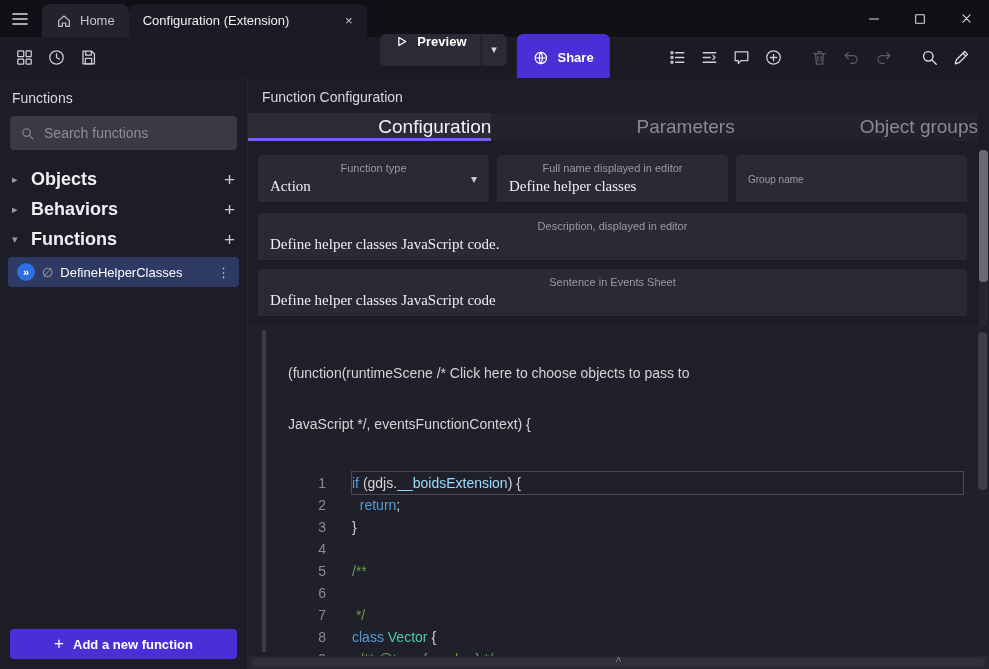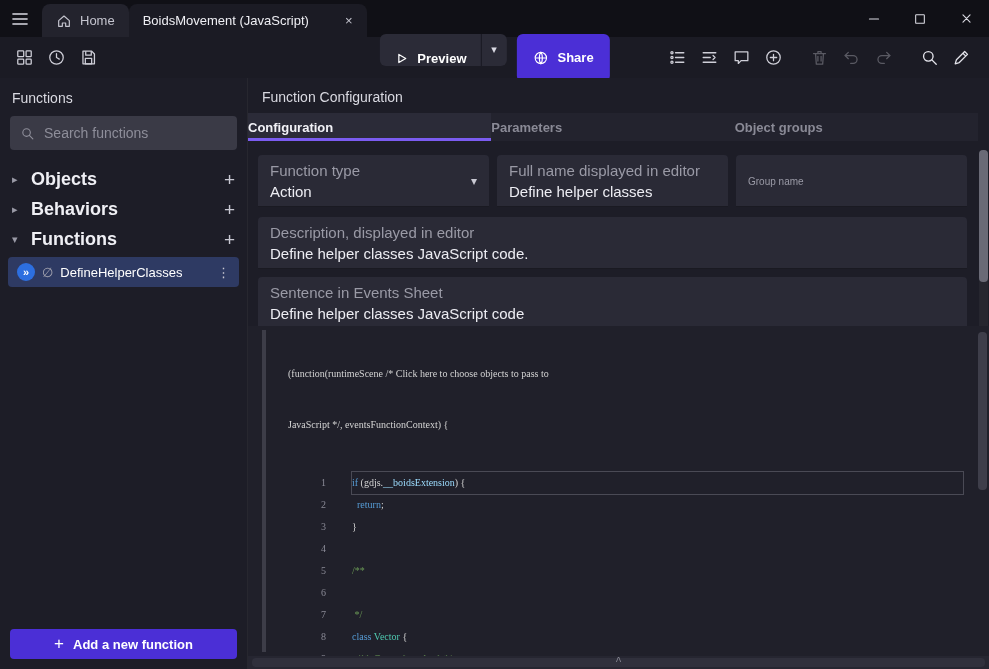--- a/index.html
+++ b/index.html
@@ -21,21 +21,21 @@
 
   
   .toolbar { position:absolute; top:37px; left:0; right:0; height:41px; background:#1B1B24;
              display:flex; align-items:center; padding:0 8px; }
   .tool-icon { width:30px; height:30px; display:flex; align-items:center; justify-content:center;
                margin:0 1px; border-radius:4px; cursor:pointer; }
   .dim { opacity:.35; }
   .gap { width:14px; }
   .toolbar-center { position:absolute; left:50%; transform:translateX(-50%); display:flex; gap:10px; }
   .preview-btn { display:flex; align-items:stretch; background:#2B2B37; border-radius:6px; height:32px; cursor:pointer; }
-  .preview-main { display:flex; align-items:flex-end; gap:9px; padding:0 14px; font-weight:bold; font-size:13px; color:#fff; }
+  .preview-main { display:flex; align-items:flex-start; gap:9px; padding:0 14px; font-weight:bold; font-size:13px; color:#fff; }
   .preview-caret { width:26px; border-left:1px solid #191922; display:flex; align-items:center;
                    justify-content:center; color:#D9D9E2; font-size:11px; }
   .share-btn { display:flex; align-items:center; gap:9px; background:#4B2FD6; border-radius:6px;
                padding:0 16px; height:48px; font-weight:bold; font-size:13px; color:#fff; cursor:pointer; }
   .toolbar-right { margin-left:auto; display:flex; align-items:center; margin-right:4px; }
 
   
   .sidebar { position:absolute; top:78px; left:0; width:248px; bottom:0; background:#1D1D27;
              border-right:1px solid #27272F; }
   .side-title { padding:12px 12px 10px; font-size:14px; color:#D9D9E1; }
@@ -59,42 +59,42 @@
   .add-func-btn { position:absolute; left:10px; right:10px; bottom:10px; height:30px; background:#4B2FD6;
                   border:none; border-radius:4px; color:#fff; font-weight:bold; font-size:13px;
                   display:flex; align-items:center; justify-content:center; gap:9px;
                   cursor:pointer; font-family:inherit; }
   .add-plus { font-size:17px; font-weight:normal; }
 
   
   .main { position:absolute; top:78px; left:248px; right:0; bottom:0; background:#1D1D27; }
   .panel-title { padding:11px 14px 8px; font-size:14px; color:#D9D9E1; }
   .mtabs { display:flex; margin-right:11px; }
-  .mtab { flex:1; height:28px; display:flex; align-items:center; justify-content:flex-start;
-          font-size:13px; font-weight:bold; color:#8A8A96; background:#23232E; position:relative; cursor:pointer; }
+  .mtab { flex:1; height:28px; display:flex; align-items:center; justify-content:flex-end;
+          font-size:19px; font-weight:normal; color:#8A8A96; background:#23232E; position:relative; cursor:pointer; }
   .mtab.selected { background:#2B2B38; color:#F2F2F7; }
   .mtab.selected::after { content:''; position:absolute; left:0; right:0; bottom:0; height:3px; background:#7B5CF0; }
   .form { padding:14px 22px 0 10px; }
   .form-row { display:flex; gap:8px; margin-bottom:10px; }
   .form-row.single { margin-bottom:8px; }
   .field { background:#2A2A36; border-radius:4px 4px 0 0; border-bottom:1px solid #1A1A22;
            padding:7px 12px 6px; min-height:48px; flex:1; position:relative; cursor:text; }
-  .flabel { font-size:15px; color:#9A9AA6; margin-bottom:4px; }
-  .fvalue { font-size:15px; color:#EDEDF3; }
+  .flabel { font-size:11px; color:#9A9AA6; margin-bottom:4px;text-align:center; }
+  .fvalue { font-size:15px; color:#EDEDF3;font-family:Liberation Serif, serif; }
   .fplaceholder { font-size:10px; color:#9A9AA6; position:absolute; left:12px; top:50%; transform:translateY(-50%); }
   .select-caret { position:absolute; right:12px; top:50%; transform:translateY(-50%);
                   color:#C8C8D2; font-size:12px; }
   .form-scrollbar { position:absolute; right:1px; top:72px; width:9px; height:214px;
                     background:#26262F; border-radius:4px; }
   .form-scrollbar .thumb { position:absolute; top:0; left:0; width:9px; height:132px;
                            background:#6A6A76; border-radius:4px; }
 
   
   .code-area { position:absolute; top:248px; left:0; right:0; bottom:13px; background:#20202A;
-               font-family:Liberation Serif, serif; font-size:10px; overflow:hidden; }
+               font-family:Liberation Sans, sans-serif; font-size:14px; overflow:hidden; }
   .indent-guide { position:absolute; left:14px; top:4px; bottom:4px; width:4px; background:#3D3D48; }
   .code-header { padding:5px 26px 2px 40px; line-height:17px; color:#D4D4D4; white-space:pre; }
   .code-header div { overflow:hidden; }
   .code-lines { margin:3px 26px 0 0; }
   .code-line { display:flex; height:22px; line-height:22px; white-space:pre; }
   .line-num { width:104px; padding-right:26px; text-align:right; color:#8A8A96; flex:none; }
   .line-body { flex:1; }
   .line-body.current { box-shadow:0 0 0 1px #4A4A55; }
   .tok-kw  { color:#569CD6; }
   .tok-var { color:#9CDCFE; }
@@ -126,21 +126,21 @@
           <path d="M3.5 6h17M3.5 12h17M3.5 18h17"></path>
         </svg>
     </div>
     <div class="tab home">
       <svg width="16" height="16" viewBox="0 0 24 24" fill="none" stroke="#C4C4CE" stroke-width="1.8" stroke-linejoin="round">
           <path d="M4 11.5 12 4.5l8 7V20h-5.5v-5h-5v5H4z"></path>
         </svg>
       <span class="tab-label">Home</span>
     </div>
     <div class="tab active">
-      <span class="tab-label">BoidsMovement (JavaScript)</span>
+      <span class="tab-label">Configuration (Extension)</span>
       <span class="tab-close">×</span>
     </div>
     <div class="win-controls">
       <div class="win-btn">
         <svg width="18" height="18" viewBox="0 0 24 24" fill="none" stroke="#DADAE2" stroke-width="1.6" stroke-linecap="round">
             <path d="M6 12h12"></path>
           </svg>
       </div>
       <div class="win-btn">
         <svg width="16" height="16" viewBox="0 0 24 24" fill="none" stroke="#DADAE2" stroke-width="1.6">

